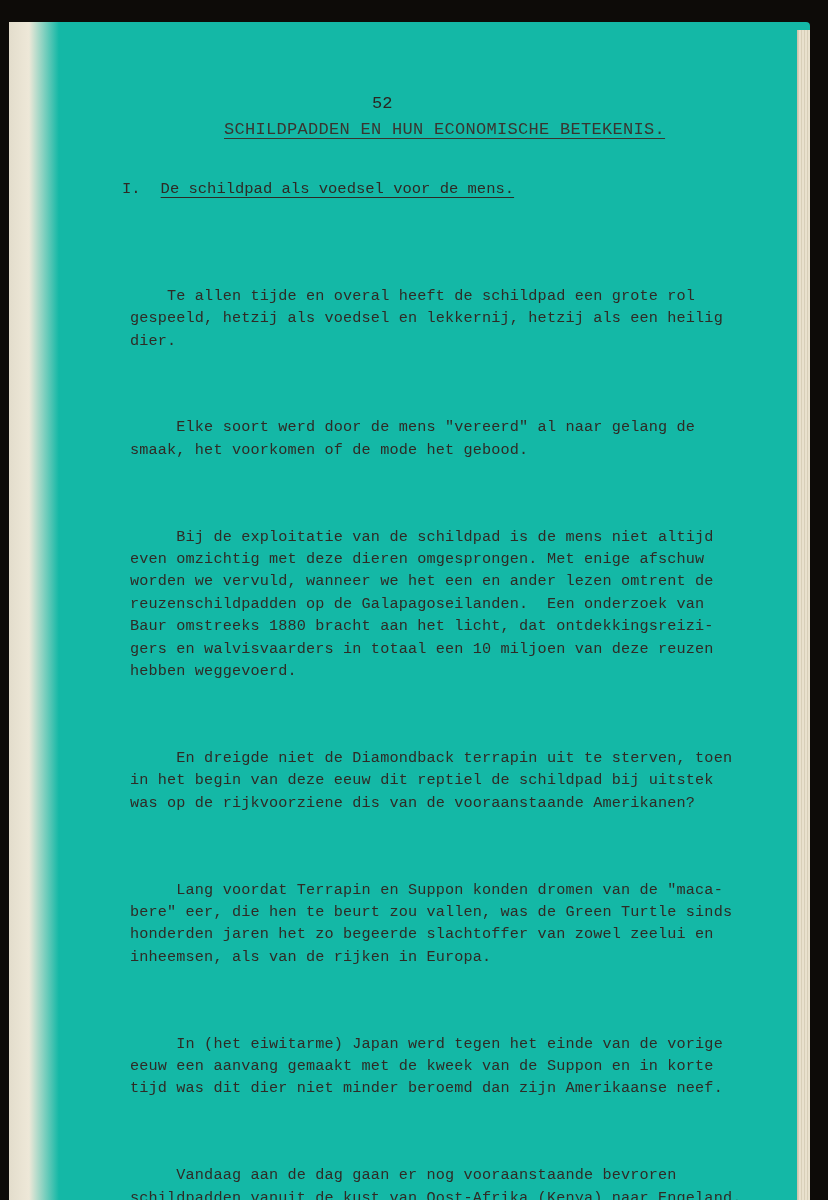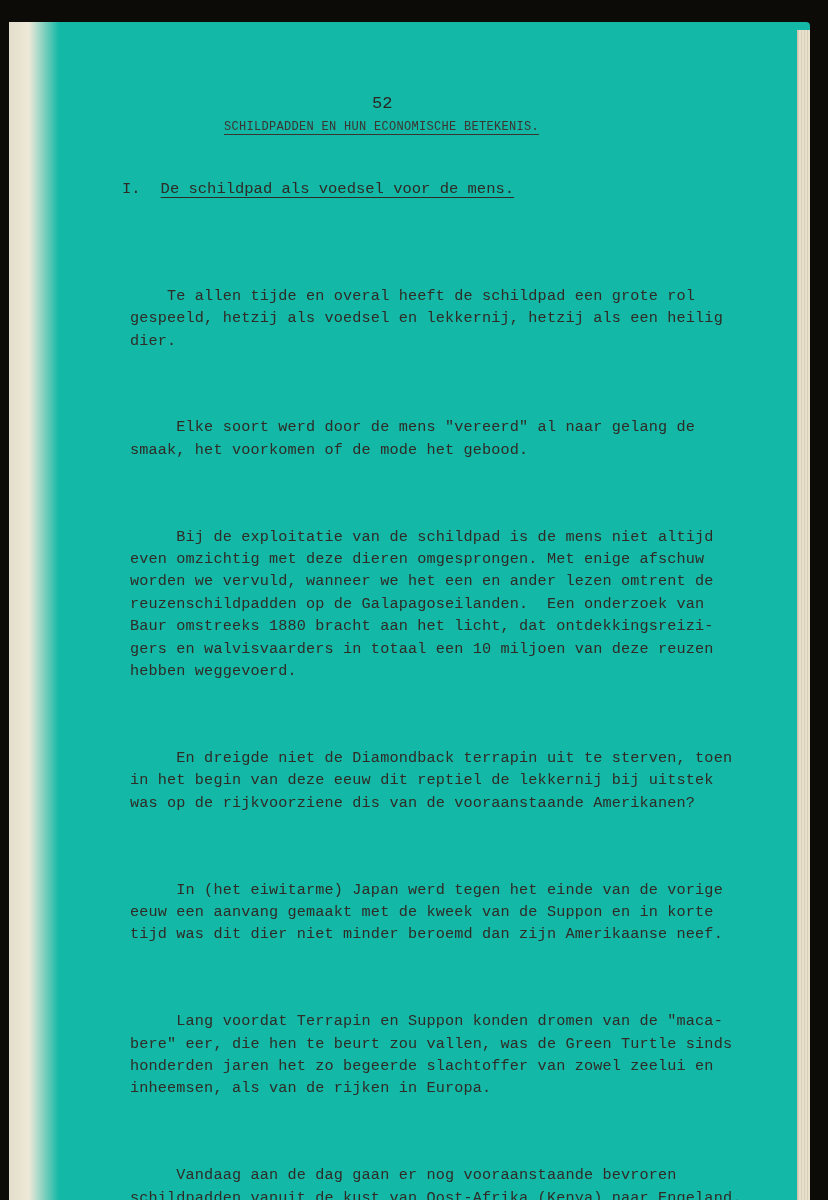--- a/index.html
+++ b/index.html
@@ -24,21 +24,21 @@
     position: absolute; right: 0; top: 8px; bottom: 0; width: 12px;
     background: repeating-linear-gradient(to right, #d8cfb8 0 1px, #e9e1cd 1px 3px);
     border-left: 1px solid #cfc6ae;
   }
   .page-number {
     position: absolute; left: 363px; top: 72px;
     font-size: 17px; color: #2a2622;
   }
   .doc-title {
     position: absolute; left: 215px; top: 98px;
-    font-size: 12px; color: #3a3530; letter-spacing: 0.3px;
+    font-size: 17px; color: #3a3530; letter-spacing: 0.3px;
     text-decoration: underline; text-underline-offset: 4px;
   }
   .section-heading {
     position: absolute; left: 113px; top: 158px;
     font-size: 15.5px; color: #2e2a25;
   }
   .section-heading .num { margin-right: 8px; }
   .section-heading .txt { text-decoration: underline; text-underline-offset: 4px; margin-left: 12px; }
   .body-text {
     position: absolute; left: 113px; top: 210px; width: 620px;
@@ -69,29 +69,29 @@
     <p class="para">     Elke soort werd door de mens "vereerd" al naar gelang de
 smaak, het voorkomen of de mode het gebood.</p>
     <p class="para">     Bij de exploitatie van de schildpad is de mens niet altijd
 even omzichtig met deze dieren omgesprongen. Met enige afschuw
 worden we vervuld, wanneer we het een en ander lezen omtrent de
 reuzenschildpadden op de Galapagoseilanden.  Een onderzoek van
 Baur omstreeks 1880 bracht aan het licht, dat ontdekkingsreizi-
 gers en walvisvaarders in totaal een 10 miljoen van deze reuzen
 hebben weggevoerd.</p>
     <p class="para">     En dreigde niet de Diamondback terrapin uit te sterven, toen
-in het begin van deze eeuw dit reptiel de lekkernij bij uitstek
+in het begin van deze eeuw dit reptiel de schildpad bij uitstek
 was op de rijkvoorziene dis van de vooraanstaande Amerikanen?</p>
-    <p class="para">     In (het eiwitarme) Japan werd tegen het einde van de vorige
-eeuw een aanvang gemaakt met de kweek van de Suppon en in korte
-tijd was dit dier niet minder beroemd dan zijn Amerikaanse neef.</p>
     <p class="para">     Lang voordat Terrapin en Suppon konden dromen van de "maca-
 bere" eer, die hen te beurt zou vallen, was de Green Turtle sinds
 honderden jaren het zo begeerde slachtoffer van zowel zeelui en
 inheemsen, als van de rijken in Europa.</p>
+    <p class="para">     In (het eiwitarme) Japan werd tegen het einde van de vorige
+eeuw een aanvang gemaakt met de kweek van de Suppon en in korte
+tijd was dit dier niet minder beroemd dan zijn Amerikaanse neef.</p>
     <p class="para">     Vandaag aan de dag gaan er nog vooraanstaande bevroren
 schildpadden vanuit de kust van Oost-Afrika (Kenya) naar Engeland.
 Ook elders in Europa bijvoorbeeld in Frankrijk is de schildpad-
 densoep geliefd.</p>
     
     
   </div>
 </div>
 
 </body></html>

